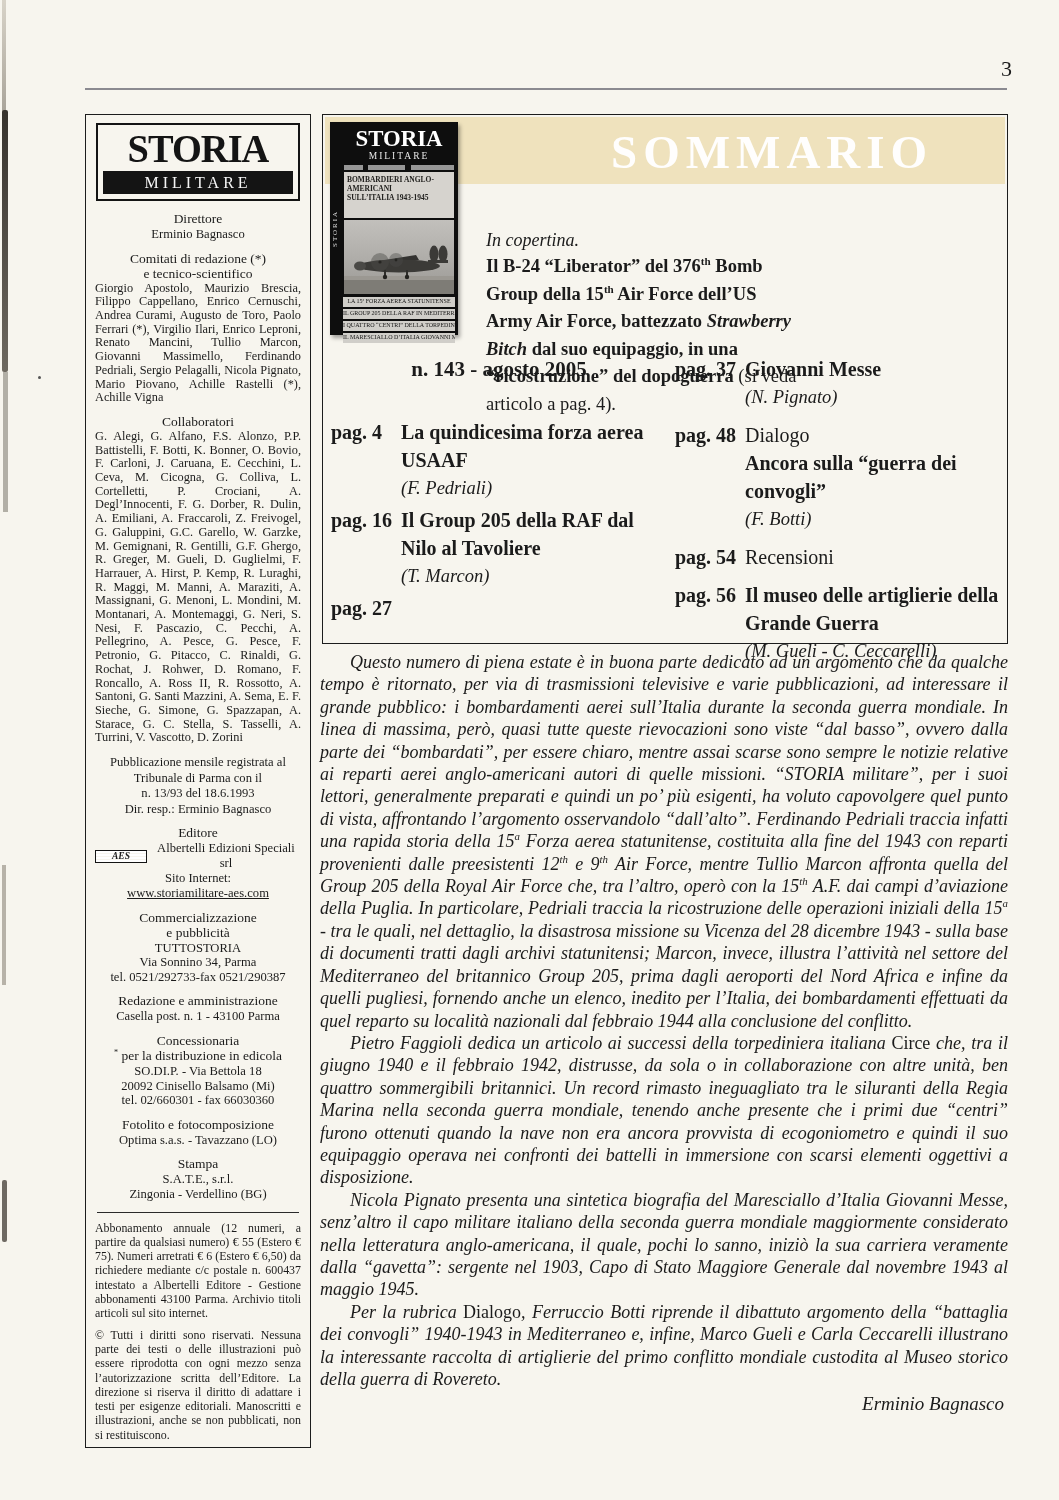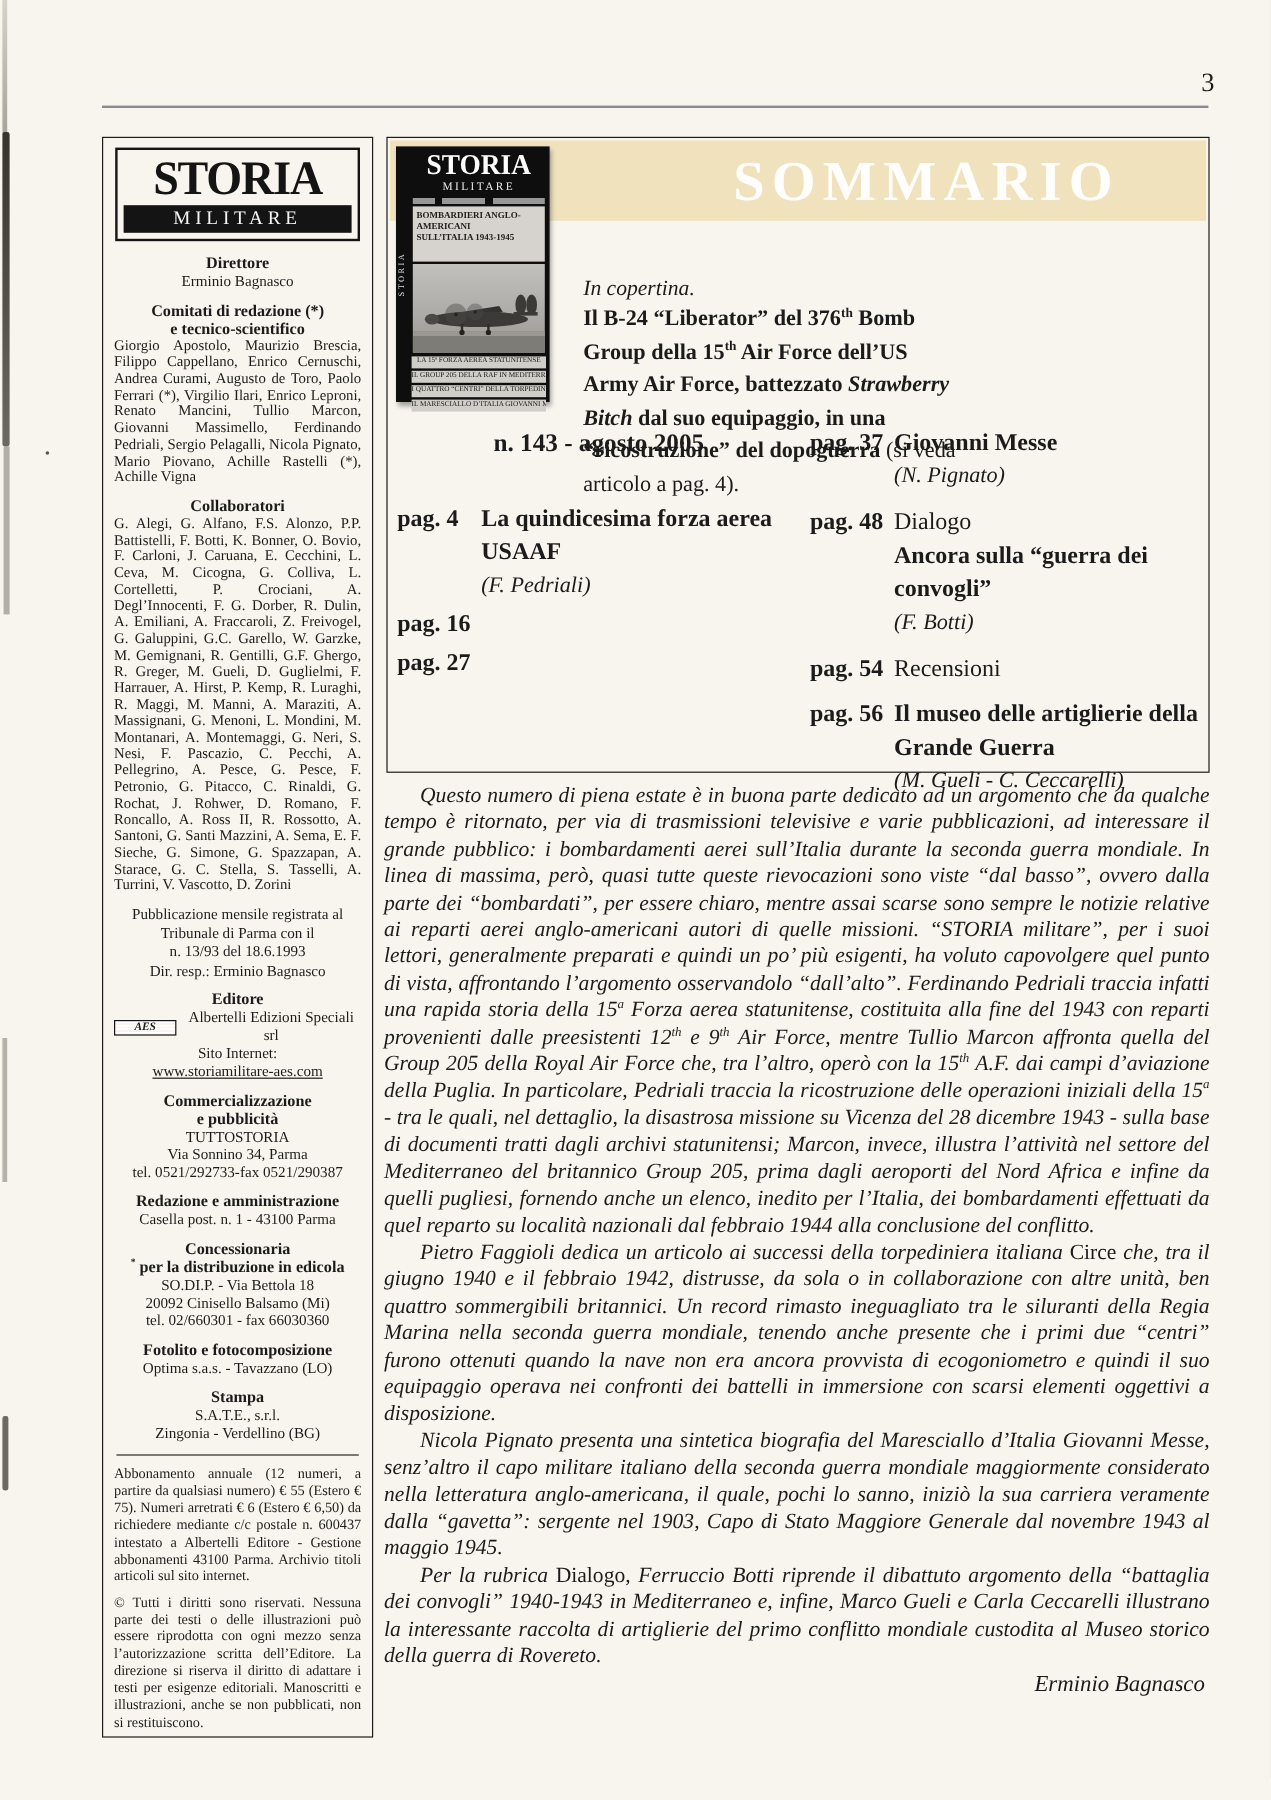--- a/index.html
+++ b/index.html
@@ -28,21 +28,21 @@
 
   
   .sidebar{
     position:absolute;left:85px;top:114px;width:226px;height:1334px;
     border:1.5px solid #1c1c1c;box-sizing:border-box;
     padding:7px 9px;overflow:hidden;text-align:center;
   }
   .logo-box{border:2px solid #141414;margin:1px 1px 10px;padding-top:2px;}
   .logo-title{font-size:40px;font-weight:bold;letter-spacing:-1px;line-height:44px;transform:scaleX(.96);color:#141414;}
   .logo-bar{background:#141414;color:#f5f5f5;font-size:16px;letter-spacing:4px;line-height:23px;margin:0 5px 5px;}
-  .side-h{font-size:13.5px;font-weight:bold;margin:9px 0 1px;line-height:15px;}
+  .side-h{font-size:13.5px;font-weight:normal;margin:9px 0 1px;line-height:15px;}
   .side-h.tight{margin-top:0;}
   .side-line{font-size:12.6px;line-height:14.6px;margin:0;}
   .names{font-size:12.3px;line-height:13.7px;margin:1px 0 0;text-align:justify;}
   .side-center{font-size:12.6px;line-height:14.6px;margin:0;}
   .ed-row{display:flex;align-items:center;justify-content:center;gap:4px;font-size:12.6px;line-height:15px;}
   .aes-logo{display:inline-block;border:1px solid #141414;font-size:9.5px;font-weight:bold;font-style:italic;
     line-height:11px;padding:0 16px;background:
     repeating-linear-gradient(#fff 0 1.5px, transparent 1.5px 3px);}
   .url{text-decoration:underline;}
   .side-rule{border:0;border-top:1.5px solid #2a2a2a;margin:10px 2px 8px;}
@@ -239,20 +239,24 @@
       <div>
           <div class="toc-entry">
             <div class="toc-page">pag. 4</div>
             <div class="toc-text">
               <div class="toc-title"><span class="sg-b">La quindicesima forza aerea USAAF</span></div>
               <div class="toc-author">(F. Pedriali)</div>
             </div>
           </div>
           <div class="toc-entry">
             <div class="toc-page">pag. 16</div>
+            <div class="toc-text">
+              <div class="toc-title"><span class="sg-b">Il Group 205 della RAF dal Nilo al Tavoliere</span></div>
+              <div class="toc-author">(T. Marcon)</div>
+            </div>
           </div>
           <div class="toc-entry">
             <div class="toc-page">pag. 27</div>
           </div>
         </div>
     </div>
     <div class="toc-col toc-right">
       <div>
           <div class="toc-entry">
             <div class="toc-page">pag. 37</div>

